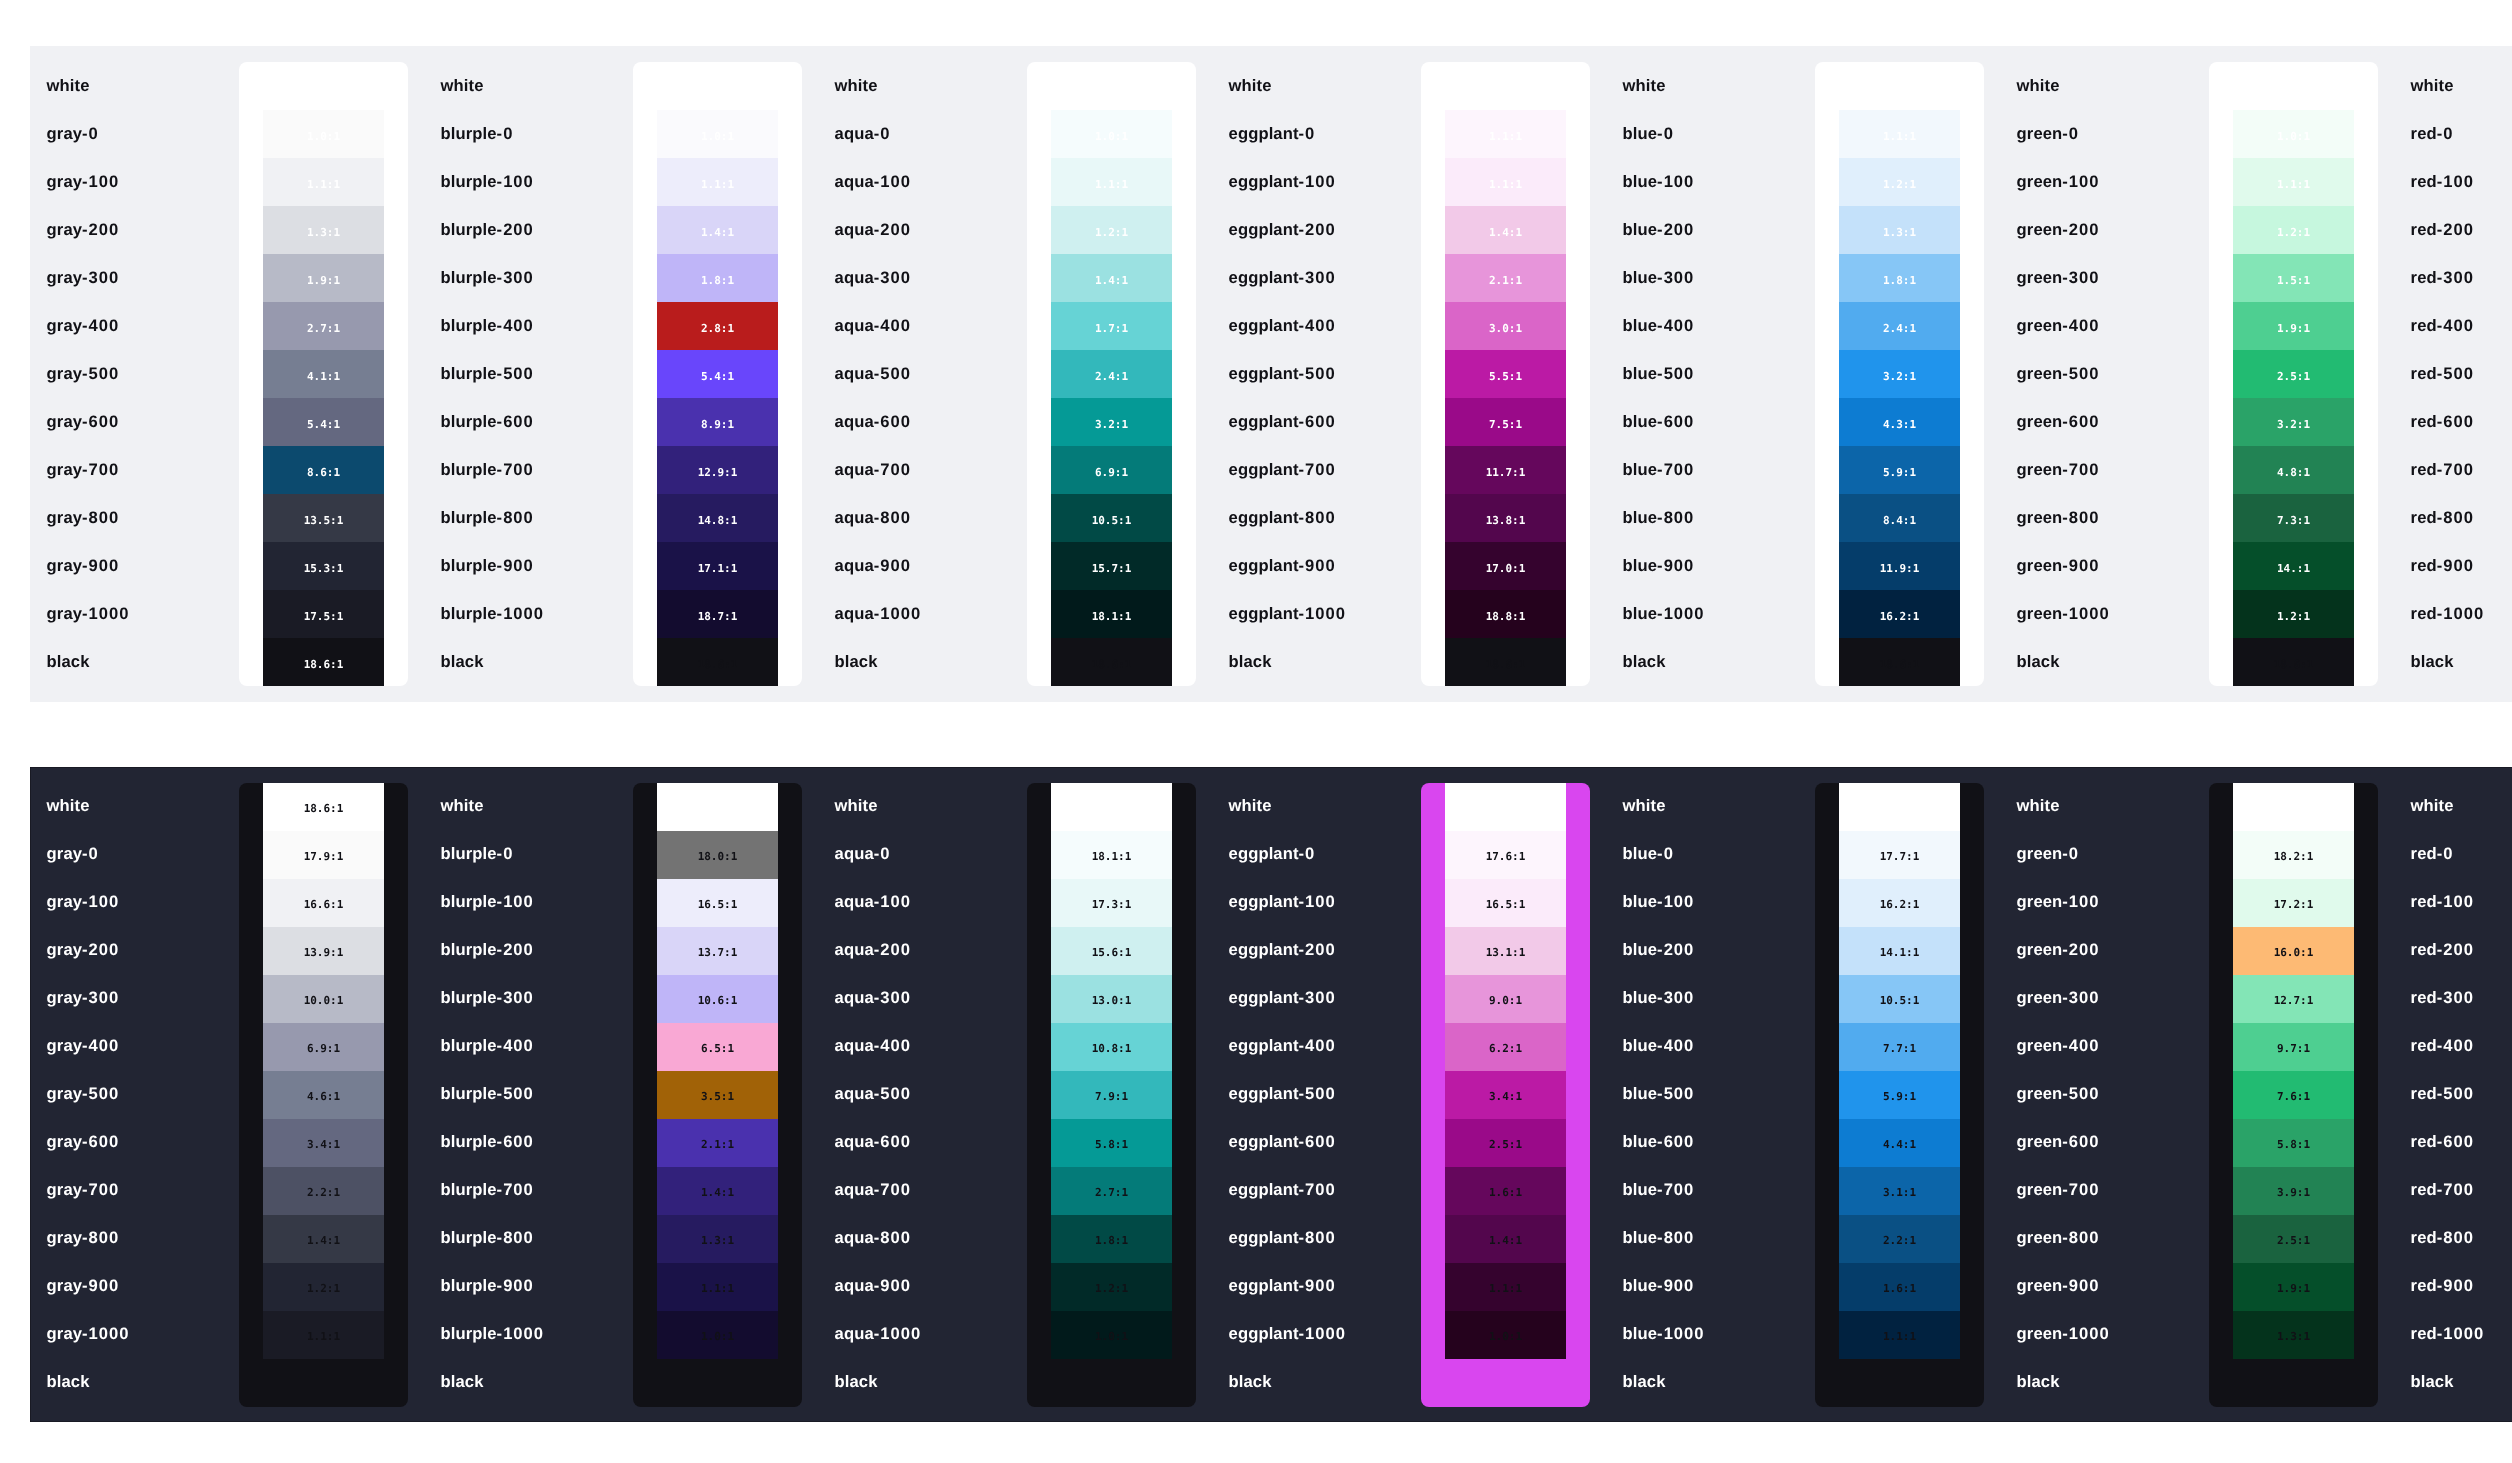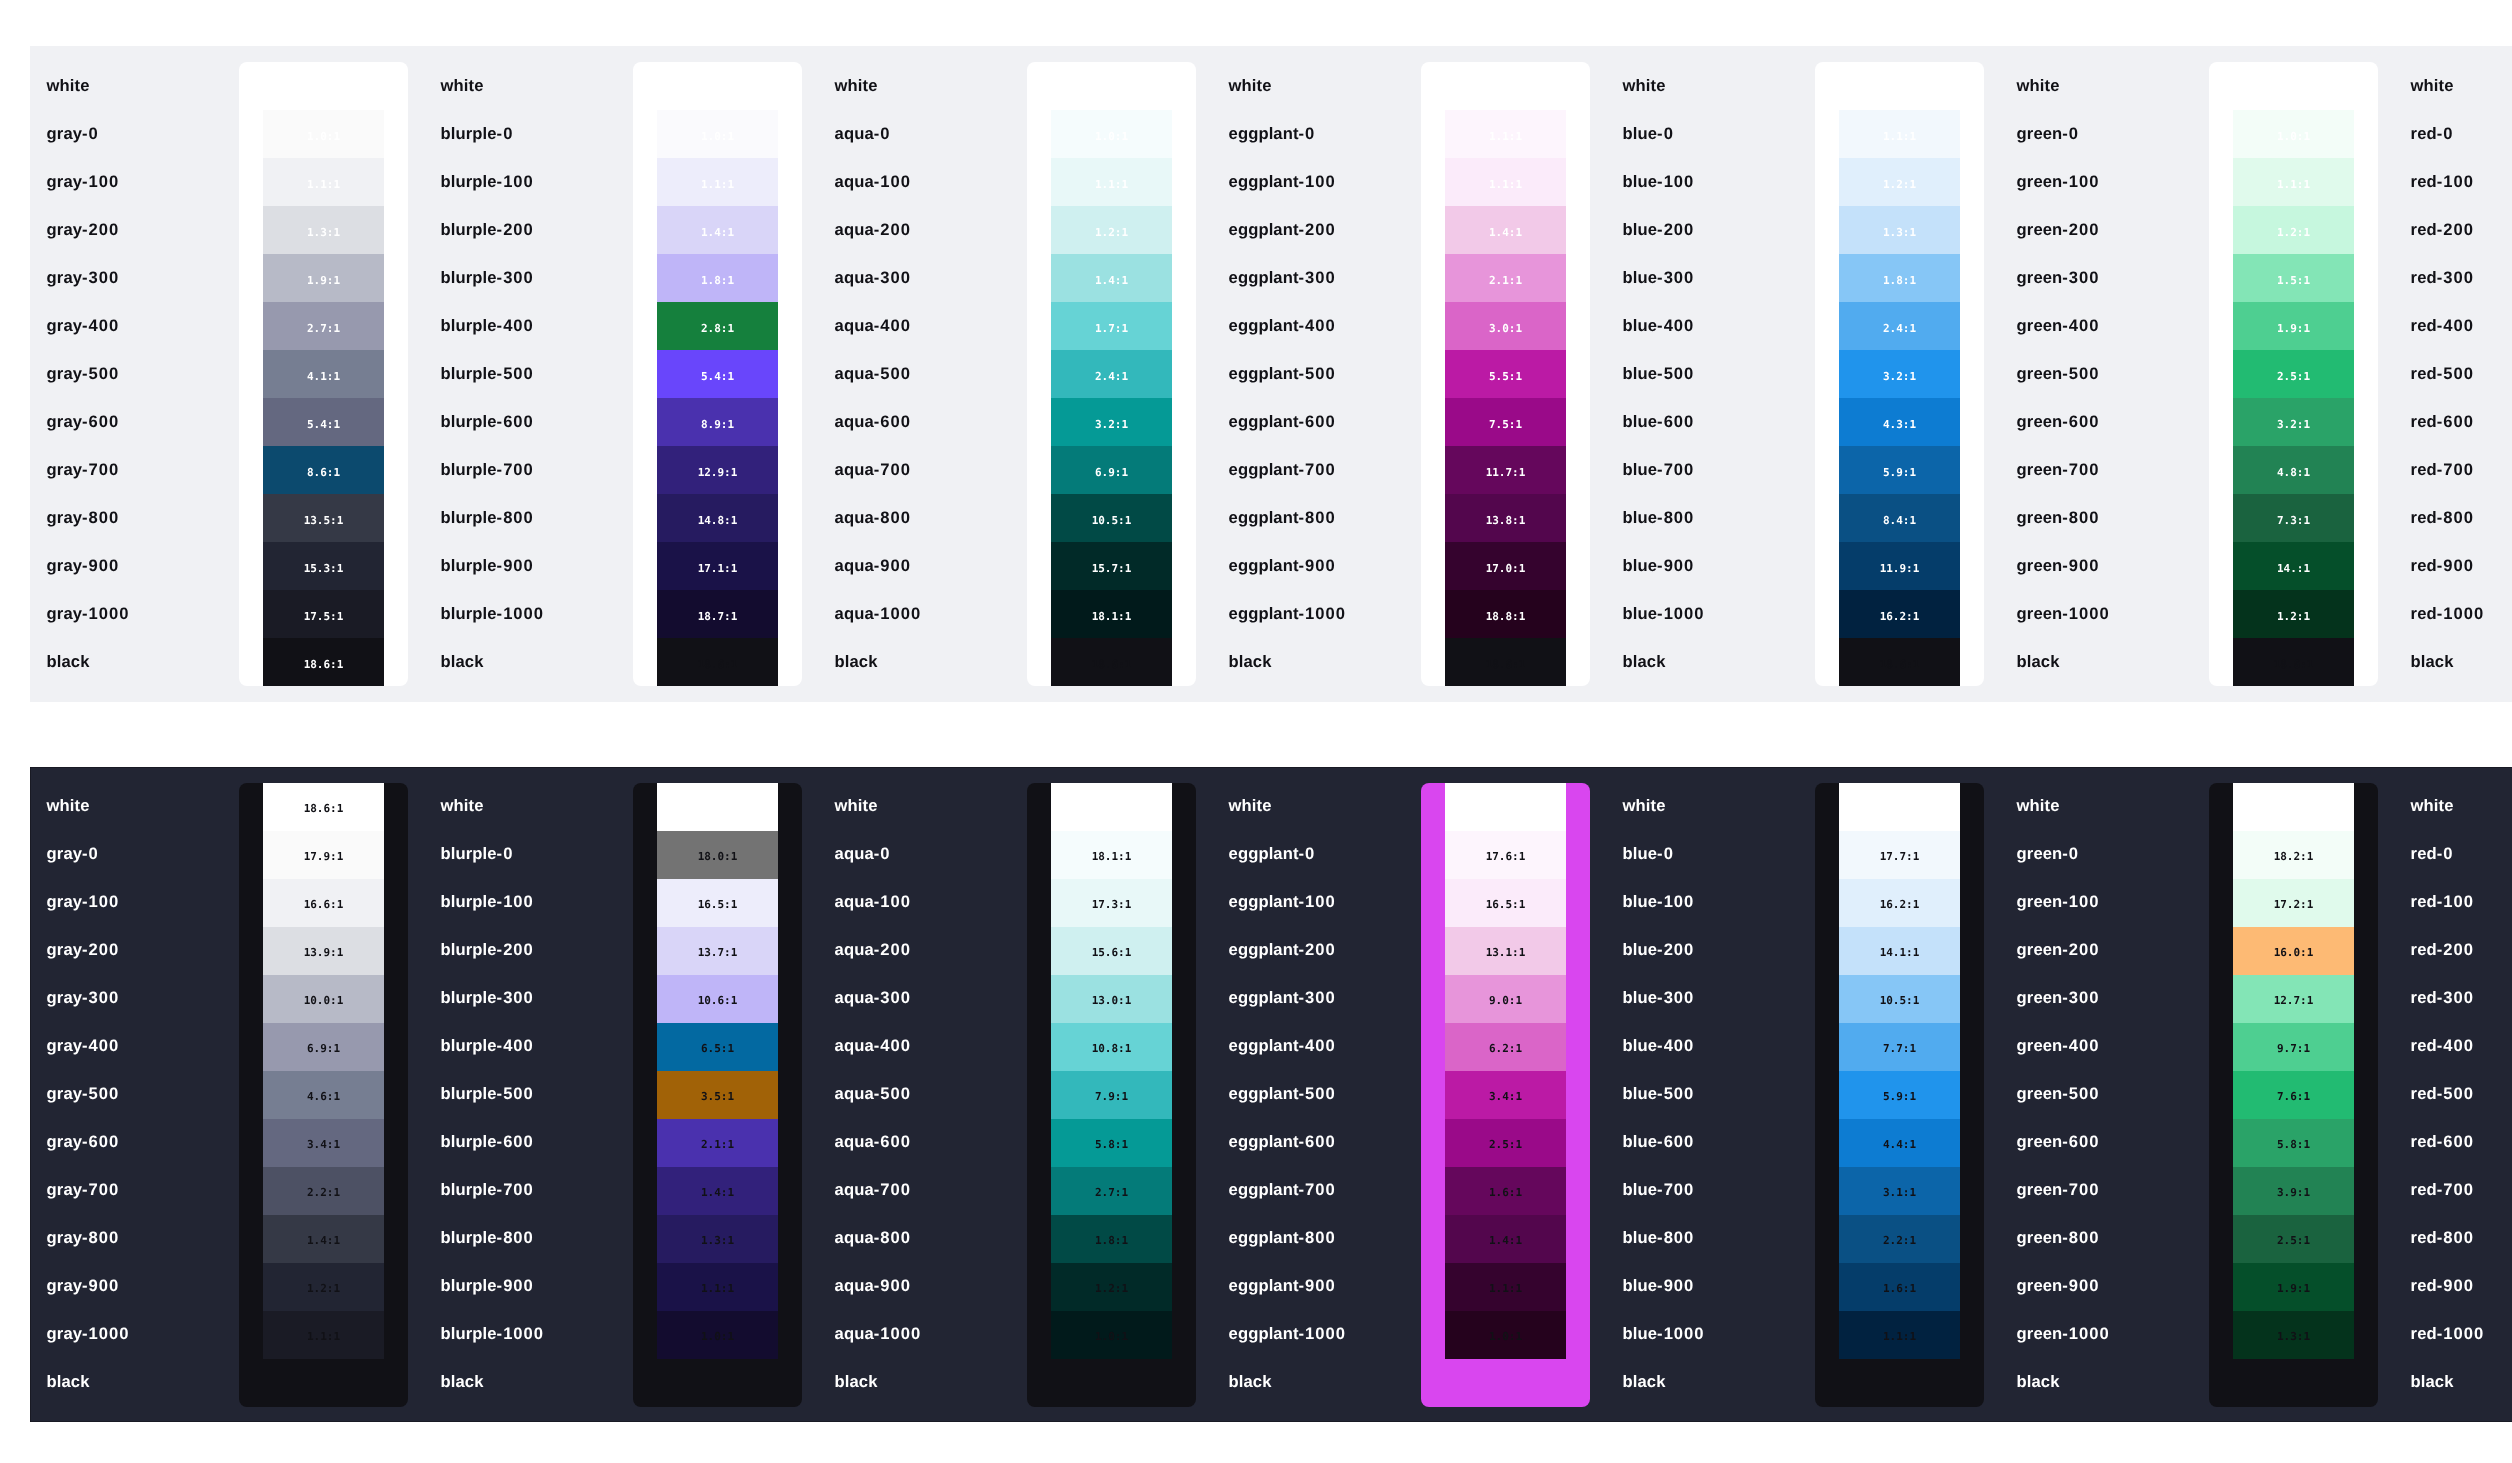--- a/index.html
+++ b/index.html
@@ -186,21 +186,21 @@
               </div>
               <div class="cell" style="background:#EDEDFB;color:#FFFFFF">
                 <span>1.1:1</span>
               </div>
               <div class="cell" style="background:#D9D5F8;color:#FFFFFF">
                 <span>1.4:1</span>
               </div>
               <div class="cell" style="background:#BFB5F8;color:#FFFFFF">
                 <span>1.8:1</span>
               </div>
-              <div class="cell" style="background:#15803d;color:#FFFFFF">
+              <div class="cell" style="background:#b91c1c;color:#FFFFFF">
                 <span>2.8:1</span>
               </div>
               <div class="cell" style="background:#6946FB;color:#FFFFFF">
                 <span>5.4:1</span>
               </div>
               <div class="cell" style="background:#4A31AE;color:#FFFFFF">
                 <span>8.9:1</span>
               </div>
               <div class="cell" style="background:#32217B;color:#FFFFFF">
                 <span>12.9:1</span>
@@ -816,21 +816,21 @@
               </div>
               <div class="cell" style="background:#EDEDFB;color:#111116">
                 <span>16.5:1</span>
               </div>
               <div class="cell" style="background:#D9D5F8;color:#111116">
                 <span>13.7:1</span>
               </div>
               <div class="cell" style="background:#BFB5F8;color:#111116">
                 <span>10.6:1</span>
               </div>
-              <div class="cell" style="background:#0369a1;color:#111116">
+              <div class="cell" style="background:#f9a8d4;color:#111116">
                 <span>6.5:1</span>
               </div>
               <div class="cell" style="background:#a16207;color:#111116">
                 <span>3.5:1</span>
               </div>
               <div class="cell" style="background:#4A31AE;color:#111116">
                 <span>2.1:1</span>
               </div>
               <div class="cell" style="background:#32217B;color:#111116">
                 <span>1.4:1</span>

